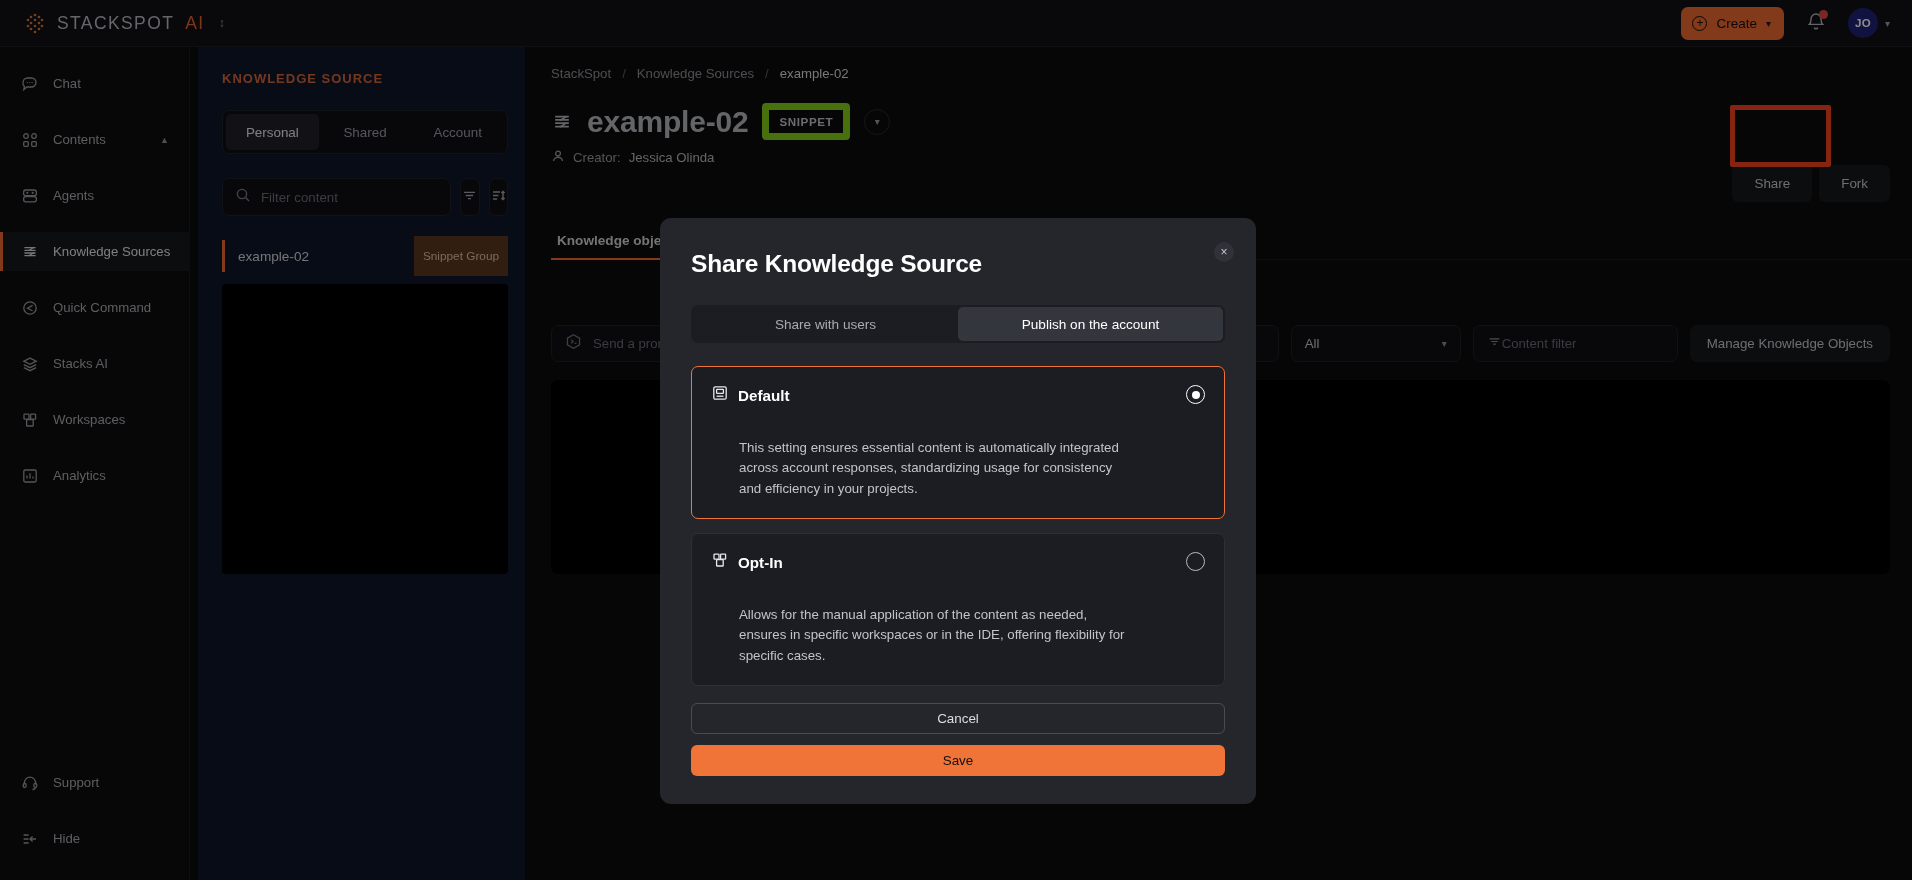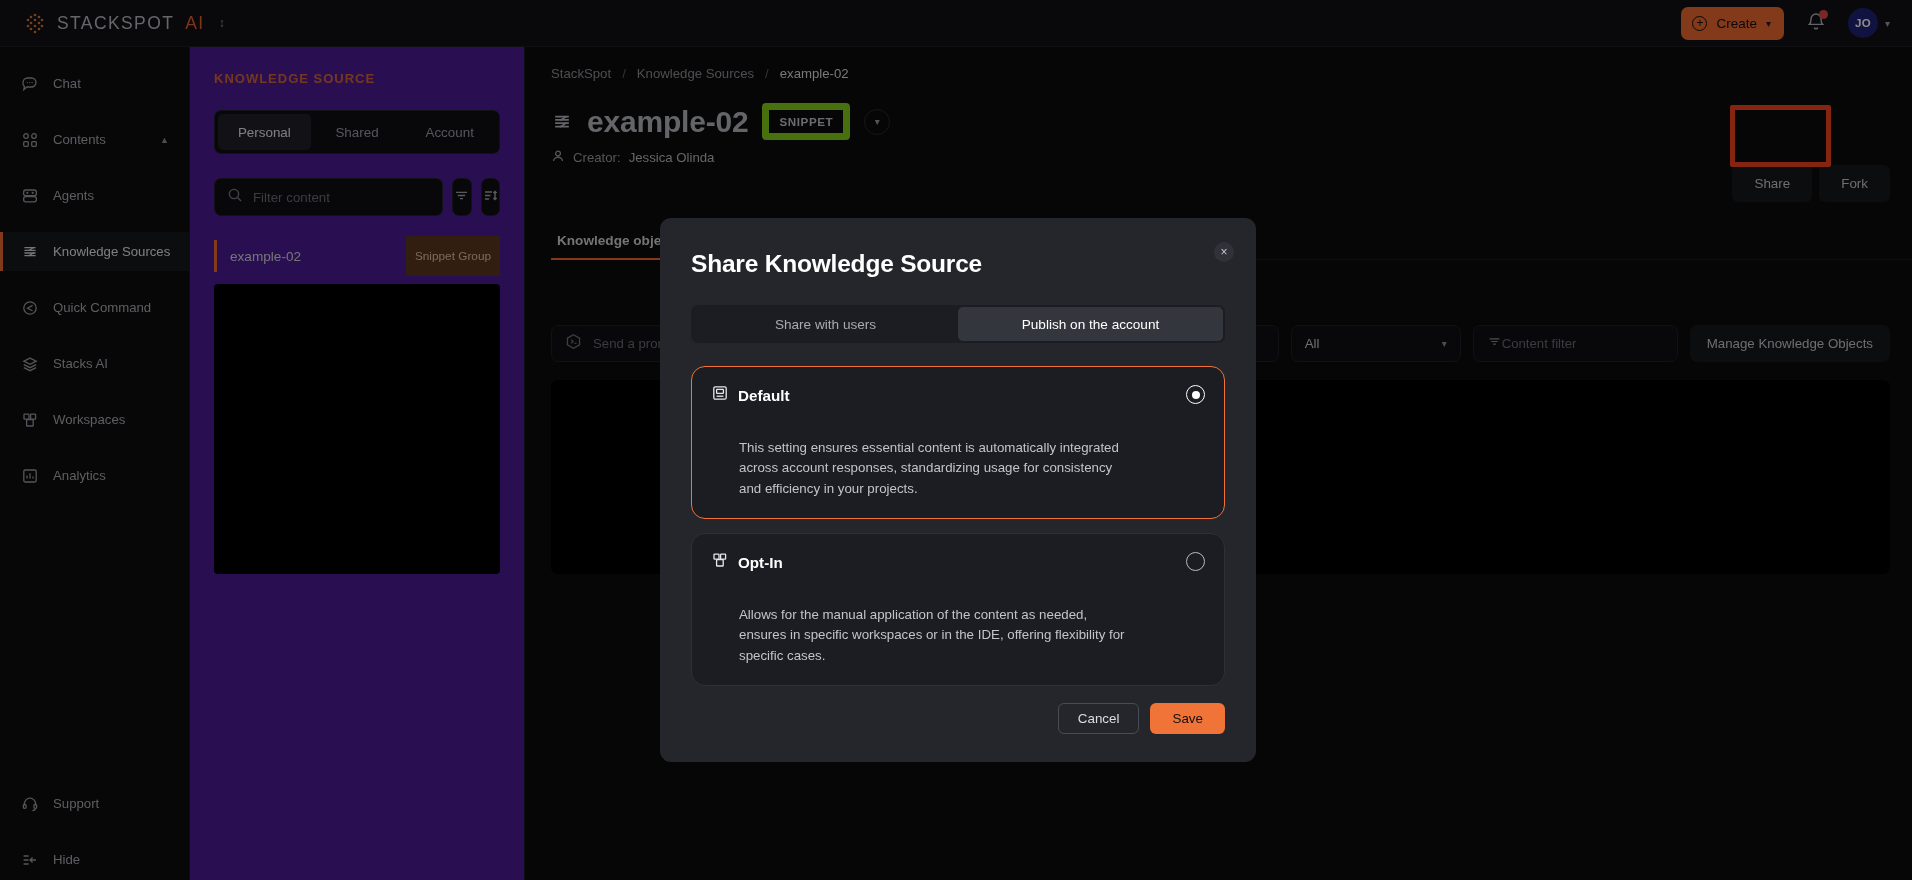--- a/index.html
+++ b/index.html
@@ -68,26 +68,26 @@
     font-size: 13.2px; color: #a9abb1;
   }
   .nav-item .ico { width: 19px; height: 19px; display:flex; align-items:center; justify-content:center; flex:0 0 19px; }
   .nav-item.active { background: #17181c; color: #e4e5e8; }
   .nav-item.active::before {
     content: ""; position: absolute; left: 0; top: 0; bottom: 0;
     width: 2.5px; background: #ee6a32;
   }
   .nav-spacer { height: 17px; }
   .nav-caret { margin-left: auto; margin-right: 20px; font-size: 9px; color: #8e9096; }
-  .nav-bottom { position: absolute; bottom: 0; left: 0; width: 100%; padding-bottom: 1px; }
+  .nav-bottom { position: absolute; bottom: 0; left: 0; width: 100%; padding-bottom: 22px; }
 
   
   .kspanel {
-    position: absolute; top: 47px; left: 190px; width: 335px; height: 833px;
-    background: #4c1d95; border-right: 1px solid #191a1e;
+    position: absolute; top: 47px; left: 198px; width: 335px; height: 833px;
+    background: #0f172a; border-right: 1px solid #191a1e;
     padding: 24px 24px 0 24px;
   }
   .ks-title {
     font-size: 13px; letter-spacing: 1.0px; color: #d4663a;
     font-weight: 700; margin-bottom: 24px;
   }
   .ks-tabs {
     display: flex; background: #0f1014; border: 1px solid #202127;
     border-radius: 7px; padding: 3px; height: 44px; margin-bottom: 24px;
   }
@@ -237,40 +237,40 @@
     height: 38px; margin-bottom: 23px;
   }
   .modal-tab {
     flex: 1; display: flex; align-items: center; justify-content: center;
     font-size: 13.6px; color: #a8aab0; border-radius: 5px; cursor: pointer;
   }
   .modal-tab.active { background: #34363d; color: #ffffff; }
 
   .opt-card {
     position: relative; background: #1b1d22; border: 1px solid #2e3037;
-    border-radius: 14px; padding: 17px 19px 19px 19px; margin-bottom: 14px;
+    border-radius: 7px; padding: 17px 19px 19px 19px; margin-bottom: 14px;
   }
   .opt-card.selected { border: 1.6px solid #f07338; }
   .opt-head { display: flex; align-items: center; gap: 9px; margin-bottom: 6px; }
   .opt-title { font-size: 15.2px; font-weight: 700; color: #ffffff; }
   .opt-desc {
     font-size: 13.3px; color: #c2c4ca; line-height: 1.53;
     padding-left: 28px; max-width: 420px; margin-top: 32px;
   }
   .radio {
     position: absolute; top: 18px; right: 19px;
     width: 19px; height: 19px; border-radius: 50%;
     border: 1.7px solid #b9bbc1; display: flex; align-items: center; justify-content: center;
     cursor: pointer;
   }
   .radio.on { border-color: #ffffff; }
   .radio.on::after {
     content: ""; width: 8px; height: 8px; border-radius: 50%; background: #ffffff;
   }
-  .modal-actions { display: flex; justify-content: flex-end; gap: 11px; margin-top: 17px; }
+  .modal-actions { display: flex; justify-content: flex-end; gap: 11px; margin-top: 17px; flex-direction: column; }
   .btn-cancel {
     height: 31px; padding: 0 19px; background: transparent;
     border: 1px solid #4a4c54; border-radius: 6px;
     color: #dcdde1; font-size: 13.4px; font-family: inherit; cursor: pointer;
   }
   .btn-save {
     height: 31px; padding: 0 22px; background: #f07338; border: none;
     border-radius: 6px; color: #14100e; font-size: 13.4px;
     font-family: inherit; cursor: pointer;
   }

